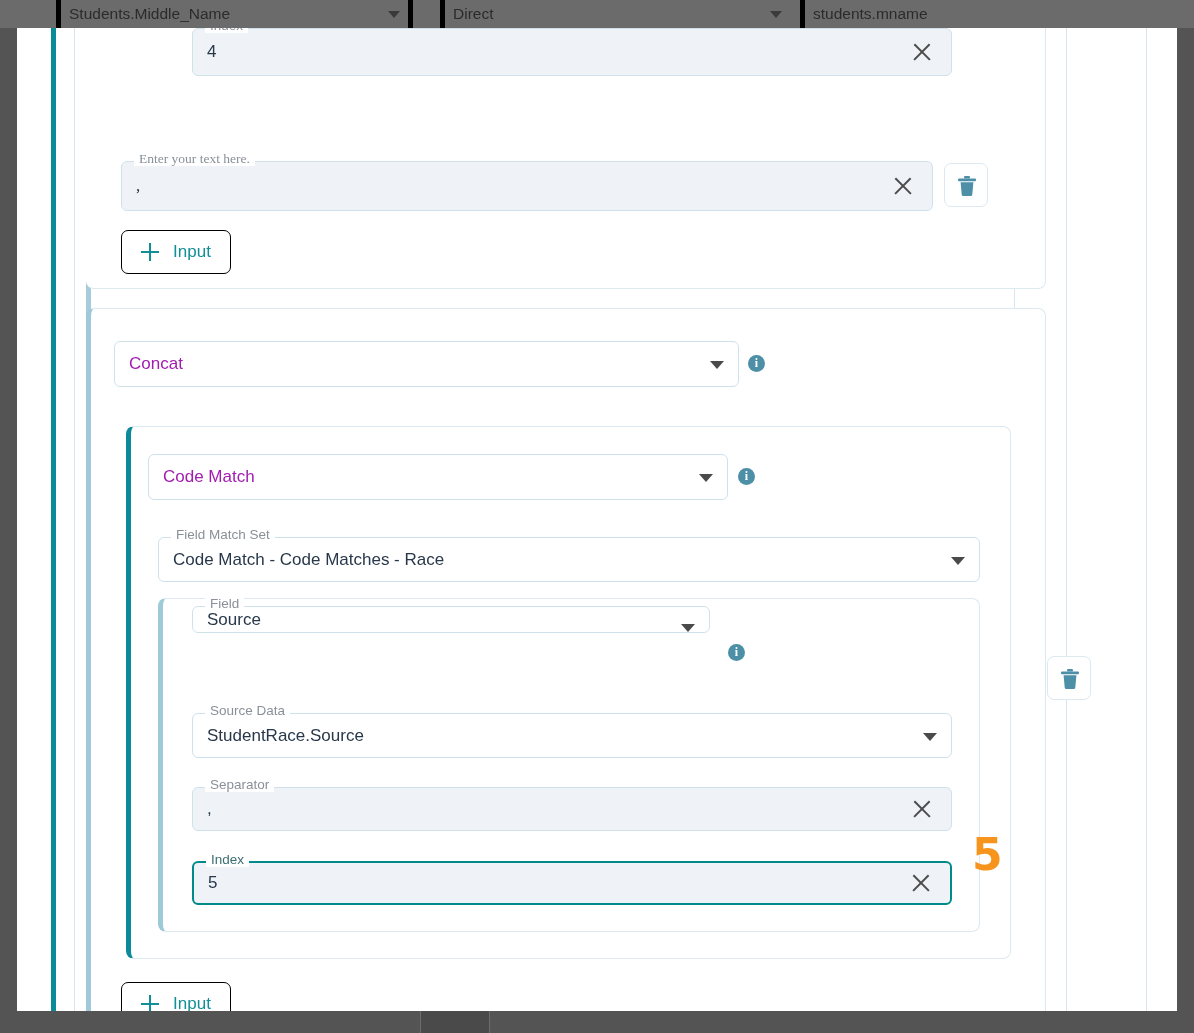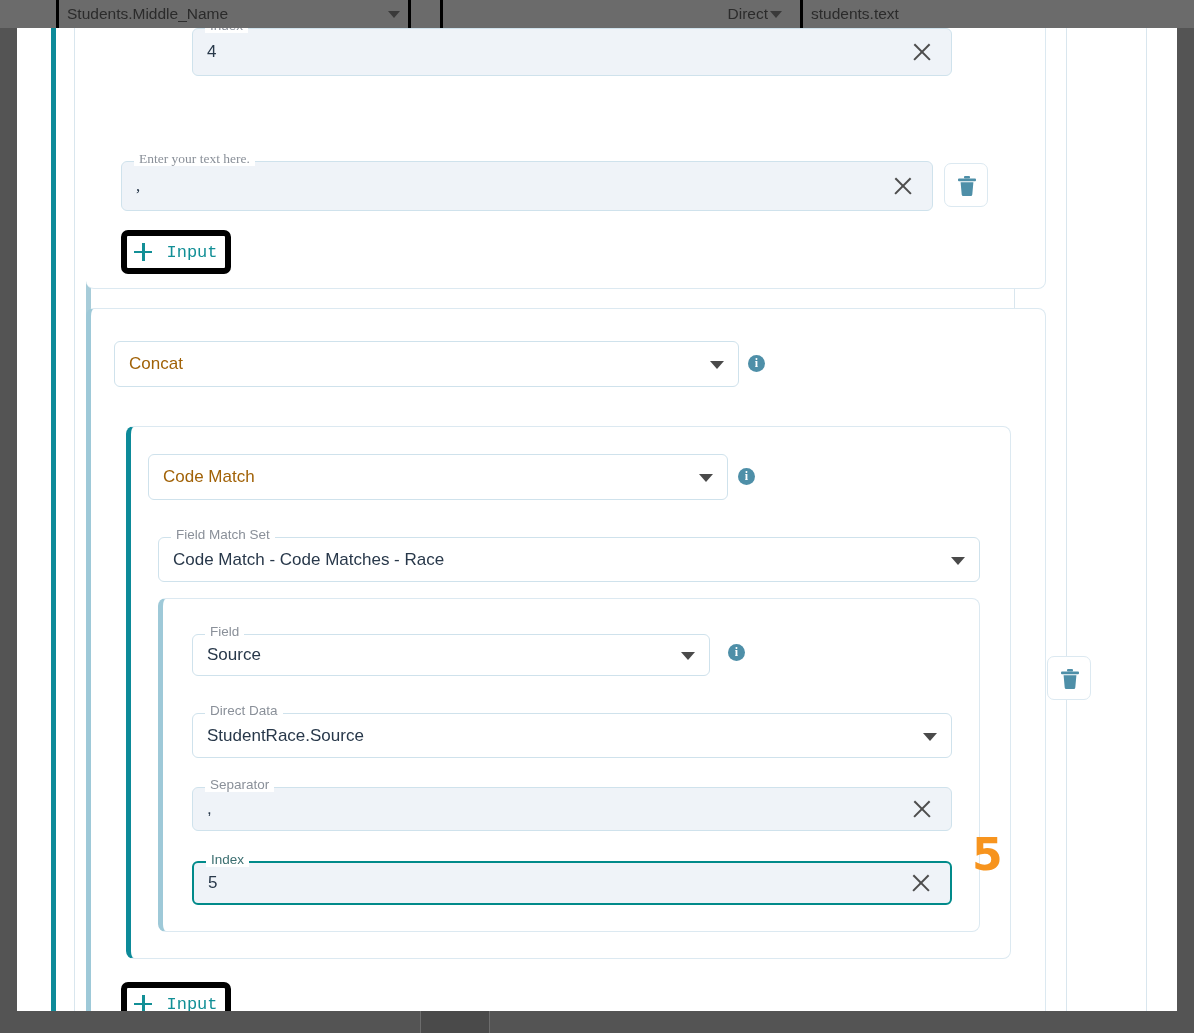--- a/index.html
+++ b/index.html
@@ -32,21 +32,21 @@
     overflow: hidden;
   }
   .topcell {
     position: absolute;
     top: 0; height: 28px;
     line-height: 28px;
     font-size: 15.5px;
     color: #2b2b2b;
     white-space: nowrap;
     background: #6b6b6b;
-    border-left: 3px solid #000000;
+    border-left: 5px solid #000000;
     padding-left: 8px;
   }
   .topcaret {
     position: absolute;
     top: 11px;
     width: 0; height: 0;
     border-left: 6px solid transparent;
     border-right: 6px solid transparent;
     border-top: 7px solid #3a3a3a;
   }
@@ -118,21 +118,21 @@
     background: #ffffff;
     border: 1px solid #cfe2ec;
     border-radius: 6px;
     z-index: 5;
   }
   .sel .val {
     position: absolute;
     left: 14px; top: 0;
     line-height: 44px;
     font-size: 17px;
-    color: #a16207;
+    color: #a21caf;
     white-space: nowrap;
   }
   .caret {
     position: absolute;
     right: 14px; top: 19px;
     width: 0; height: 0;
     border-left: 7px solid transparent;
     border-right: 7px solid transparent;
     border-top: 8px solid #4a4a4a;
   }
@@ -213,29 +213,28 @@
     border-radius: 7px;
     background: #ffffff;
     z-index: 7;
   }
   .trashbtn svg { position: absolute; left: 12px; top: 11px; }
 
   
   .inputbtn {
     position: absolute;
     height: 44px;
-    border: 6px solid #000000;
+    border: 1px solid #000000;
     border-radius: 7px;
     background: #ffffff;
     z-index: 7;
     display: flex;
     align-items: center;
     justify-content: center;
     gap: 14px;
-    font-family: Liberation Mono, monospace;
   }
   .inputbtn .plus {
     position: relative;
     width: 18px; height: 18px;
     flex: none;
   }
   .inputbtn .plus::before,
   .inputbtn .plus::after {
     content: "";
     position: absolute;
@@ -321,29 +320,29 @@
   <div class="infoicon" style="left:732px; top:462px;"></div>
 
   <div class="fset" style="left:152px; top:531px; width:822px; height:45px;">
     <span class="legend">Field Match Set</span>
     <span class="val">Code Match - Code Matches - Race</span>
     <span class="caret"></span>
   </div>
 
   <div class="card railed" style="left:152px; top:592px; width:822px; height:334px;"></div>
 
-  <div class="fset" style="left:186px; top:628px; width:518px; height:42px;">
+  <div class="fset" style="left:186px; top:600px; width:518px; height:27px;">
     <span class="legend">Field</span>
     <span class="val">Source</span>
     <span class="caret" style="top:17px"></span>
   </div>
   <div class="infoicon" style="left:722px; top:638px;"></div>
 
   <div class="fset" style="left:186px; top:707px; width:760px; height:45px;">
-    <span class="legend">Direct Data</span>
+    <span class="legend">Source Data</span>
     <span class="val">StudentRace.Source</span>
     <span class="caret"></span>
   </div>
 
   <div class="fset filled" style="left:186px; top:781px; width:760px; height:44px;">
     <span class="legend">Separator</span>
     <span class="val">,</span>
     <span class="clearx"></span>
   </div>
 
@@ -374,17 +373,17 @@
 <div id="vscroll-right"></div>
 <div id="hscroll">
   <div class="thumb" style="left:420px; width:70px;"></div>
 </div>
 
 <div id="topbar">
   <div class="topcell" style="left:56px;  width:330px;">Students.Middle_Name</div>
   <div class="topcaret" style="left:388px;"></div>
   <div class="topcell" style="left:408px; width:22px;"></div>
 
-  <div class="topcell" style="left:440px; width:328px;text-align:right;">Direct</div>
+  <div class="topcell" style="left:440px; width:328px;">Direct</div>
   <div class="topcaret" style="left:770px;"></div>
 
-  <div class="topcell" style="left:800px; width:394px;">students.text</div>
+  <div class="topcell" style="left:800px; width:394px;">students.mname</div>
 </div>
 
 </body></html>

